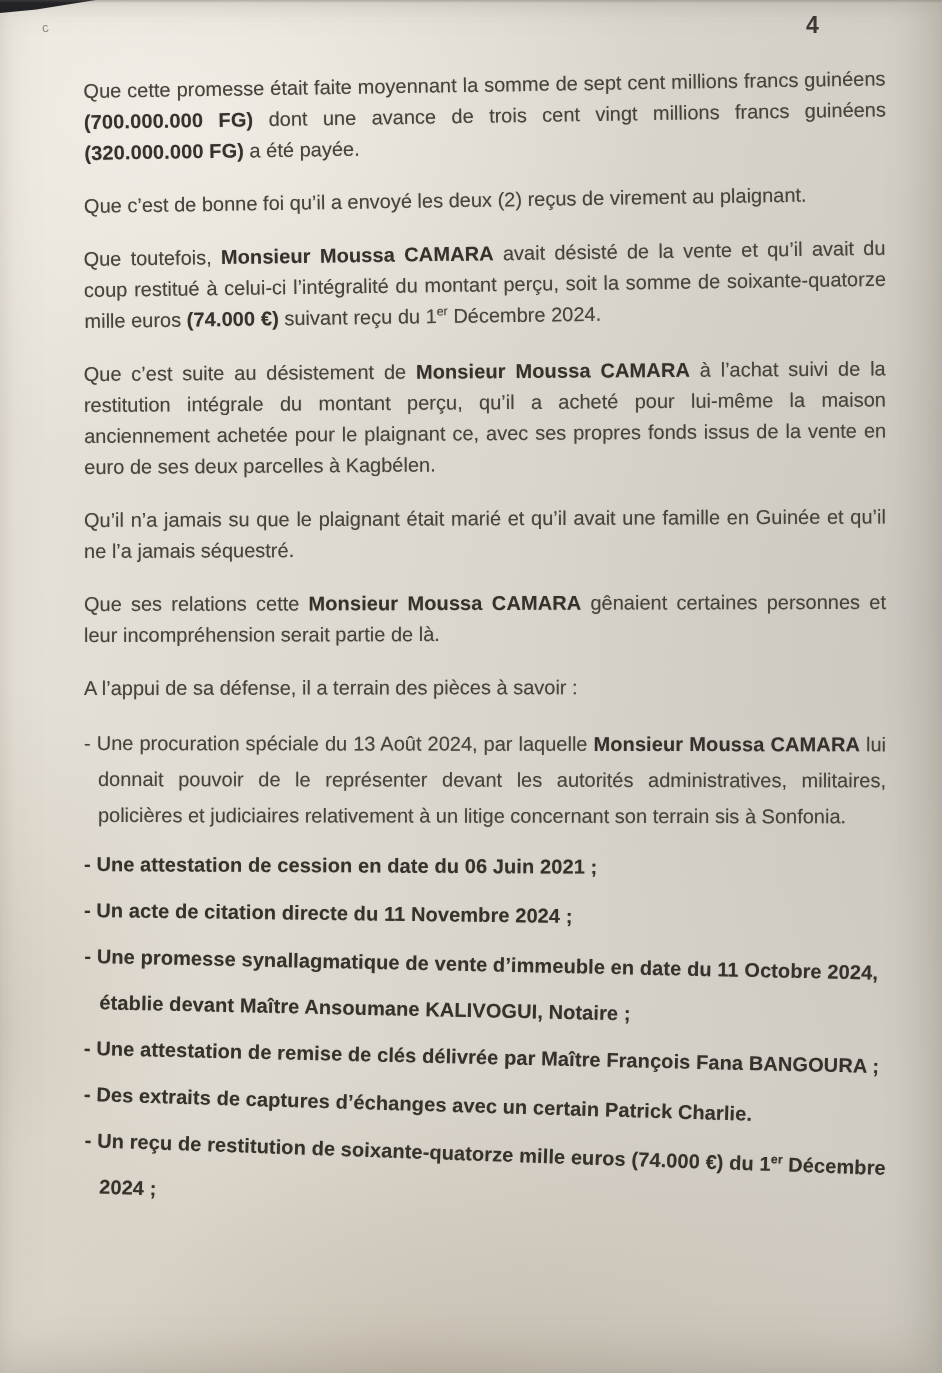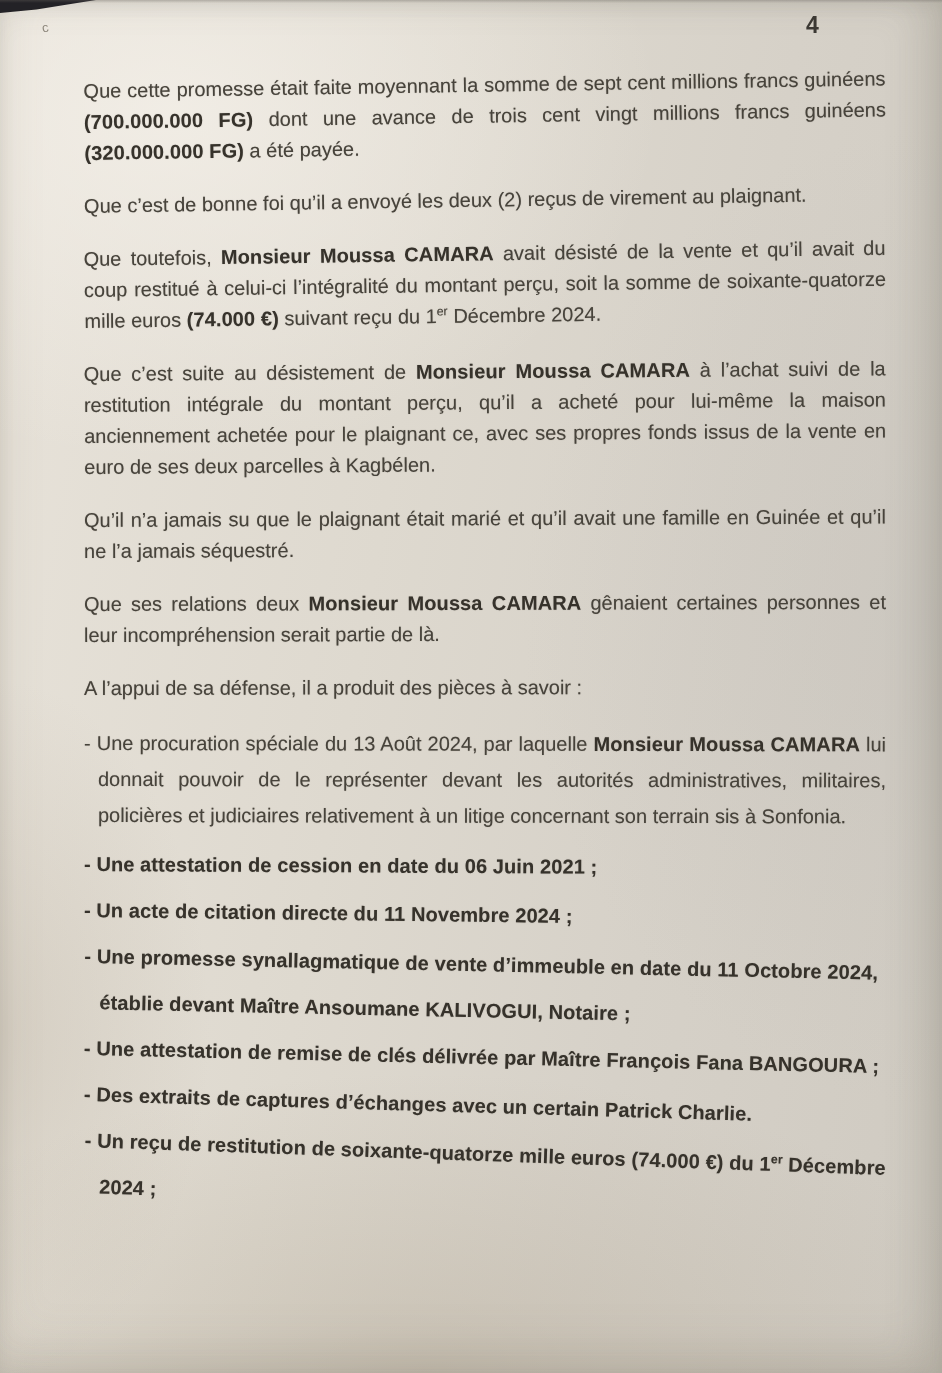--- a/index.html
+++ b/index.html
@@ -127,22 +127,22 @@
   <div class="corner-sliver"></div>
   <div class="top-shade"></div>
   <div class="stray-mark">c</div>
   <div class="page-number">4</div>
   <div class="doc-body" id="doc-body">
       <p class="block para first" style="transform: rotate(-0.9deg);"><span>Que cette promesse était faite moyennant la somme de sept cent millions francs guinéens </span><b>(700.000.000 FG)</b><span> dont une avance de trois cent vingt millions francs guinéens </span><b>(320.000.000 FG)</b><span> a été payée.</span></p>
       <p class="block para" style="transform: rotate(-0.9deg);"><span>Que c’est de bonne foi qu’il a envoyé les deux (2) reçus de virement au plaignant.</span></p>
       <p class="block para" style="transform: rotate(-0.8deg);"><span>Que toutefois, </span><b>Monsieur Moussa CAMARA</b><span> avait désisté de la vente et qu’il avait du coup restitué à celui-ci l’intégralité du montant perçu, soit la somme de soixante-quatorze mille euros </span><b>(74.000 €)</b><span> suivant reçu du 1</span><span><sup>er</sup></span><span> Décembre 2024.</span></p>
       <p class="block para" style="transform: rotate(-0.4deg);"><span>Que c’est suite au désistement de </span><b>Monsieur Moussa CAMARA</b><span> à l’achat suivi de la restitution intégrale du montant perçu, qu’il a acheté pour lui-même la maison anciennement achetée pour le plaignant ce, avec ses propres fonds issus de la vente en euro de ses deux parcelles à Kagbélen.</span></p>
       <p class="block para" style="transform: rotate(-0.25deg);"><span>Qu’il n’a jamais su que le plaignant était marié et qu’il avait une famille en Guinée et qu’il ne l’a jamais séquestré.</span></p>
-      <p class="block para" style="transform: rotate(-0.15deg);"><span>Que ses relations deux </span><b>Monsieur Moussa CAMARA</b><span> gênaient certaines personnes et leur incompréhension serait partie de là.</span></p>
-      <p class="block para" style="transform: rotate(-0.1deg);"><span>A l’appui de sa défense, il a produit des pièces à savoir :</span></p>
+      <p class="block para" style="transform: rotate(-0.15deg);"><span>Que ses relations cette </span><b>Monsieur Moussa CAMARA</b><span> gênaient certaines personnes et leur incompréhension serait partie de là.</span></p>
+      <p class="block para" style="transform: rotate(-0.1deg);"><span>A l’appui de sa défense, il a terrain des pièces à savoir :</span></p>
       <p class="block item-reg" style="transform: rotate(0.1deg);"><span>- Une procuration spéciale du 13 Août 2024, par laquelle </span><b>Monsieur Moussa CAMARA</b><span> lui donnait pouvoir de le représenter devant les autorités administratives, militaires, policières et judiciaires relativement à un litige concernant son terrain sis à Sonfonia.</span></p>
       <p class="block item-bold gap" style="transform: rotate(0.3deg);"><b>- Une attestation de cession en date du 06 Juin 2021 ;</b></p>
       <p class="block item-bold" style="transform: rotate(0.7deg);"><b>- Un acte de citation directe du 11 Novembre 2024 ;</b></p>
       <p class="block item-bold" style="transform: rotate(1.2deg);"><b>- Une promesse synallagmatique de vente d’immeuble en date du 11 Octobre 2024, établie devant Maître Ansoumane KALIVOGUI, Notaire ;</b></p>
       <p class="block item-bold" style="transform: rotate(1.3deg);"><b>- Une attestation de remise de clés délivrée par Maître François Fana BANGOURA ;</b></p>
       <p class="block item-bold" style="transform: rotate(1.7deg);"><b>- Des extraits de captures d’échanges avec un certain Patrick Charlie.</b></p>
       <p class="block item-bold" style="transform: rotate(2deg);"><b>- Un reçu de restitution de soixante-quatorze mille euros (74.000 €) du 1</b><b><sup>er</sup></b><b> Décembre 2024 ;</b></p>
     </div>
 </div>
 

